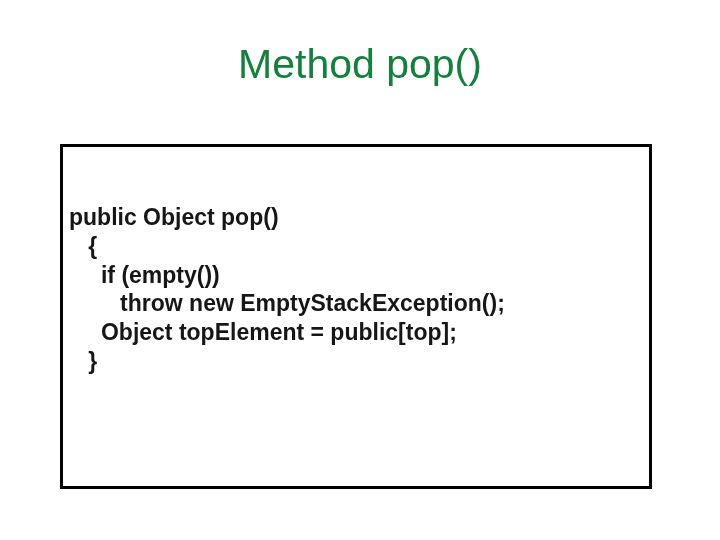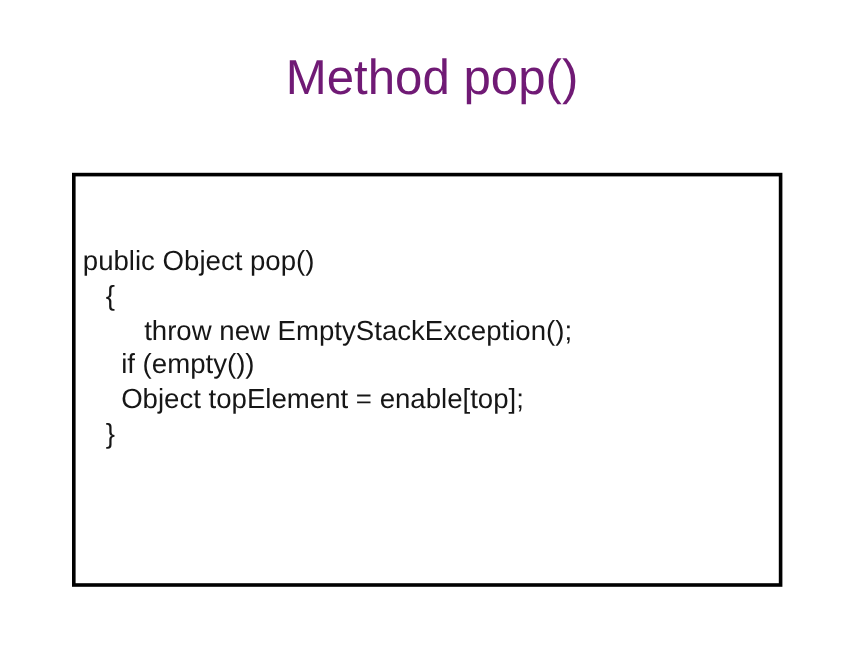--- a/index.html
+++ b/index.html
@@ -21,33 +21,34 @@
   }
   .slide-title {
     position: absolute;
     top: 38px;
     left: 0;
     width: 720px;
     text-align: center;
     font-size: 41px;
     line-height: 52px;
     font-weight: 400;
-    color: #701a75;
+    color: #15803d;
     letter-spacing: 0px;
     white-space: pre;
   }
   .code-box {
     position: absolute;
     left: 60px;
     top: 144px;
     width: 586px;
     height: 339px;
     border: 3px solid #000000;
     background: #ffffff;
     box-sizing: content-box;
+    font-weight: bold;
   }
   .code-block {
     position: absolute;
     left: 6px;
     top: 56px;
     margin: 0;
     padding: 0;
     color: #161616;
   }
   .code-line {
@@ -62,20 +63,20 @@
 <body>
 
 <div class="slide">
 
   <div class="slide-title">Method pop()</div>
 
   <div class="code-box">
     <div class="code-block">
       <div class="code-line">public Object pop()</div>
       <div class="code-line">   {</div>
+      <div class="code-line">     if (empty())</div>
       <div class="code-line">        throw new EmptyStackException();</div>
-      <div class="code-line">     if (empty())</div>
-      <div class="code-line">     Object topElement = enable[top];</div>
+      <div class="code-line">     Object topElement = public[top];</div>
       <div class="code-line">   }</div>
     </div>
   </div>
 
 </div>
 
 </body></html>

